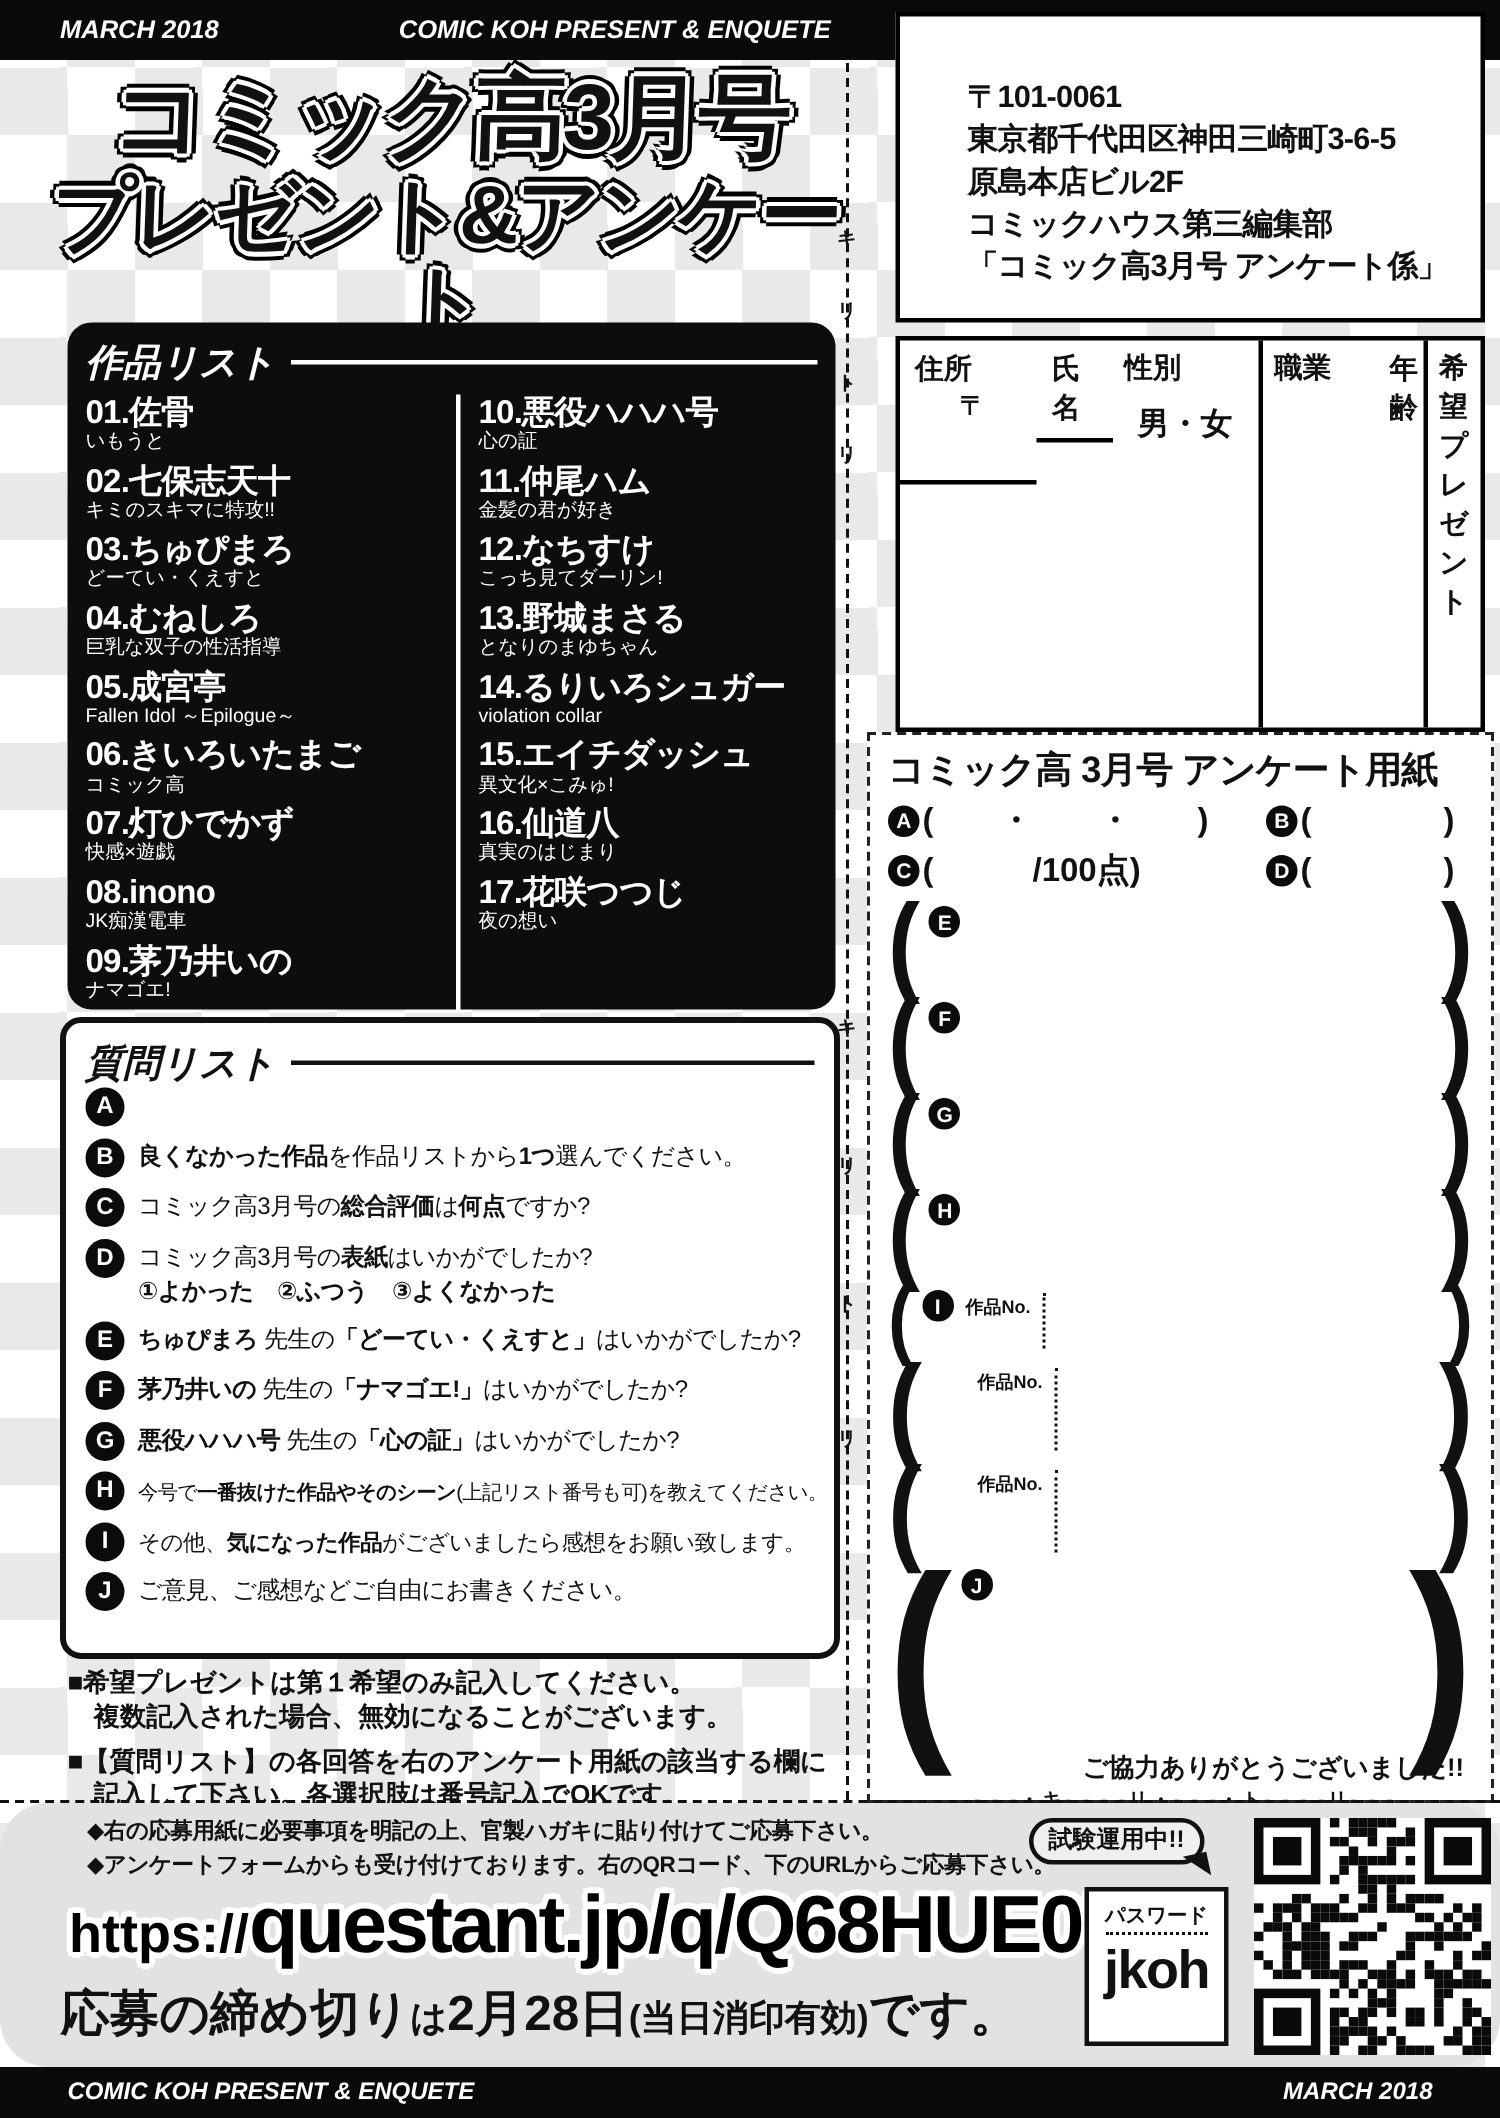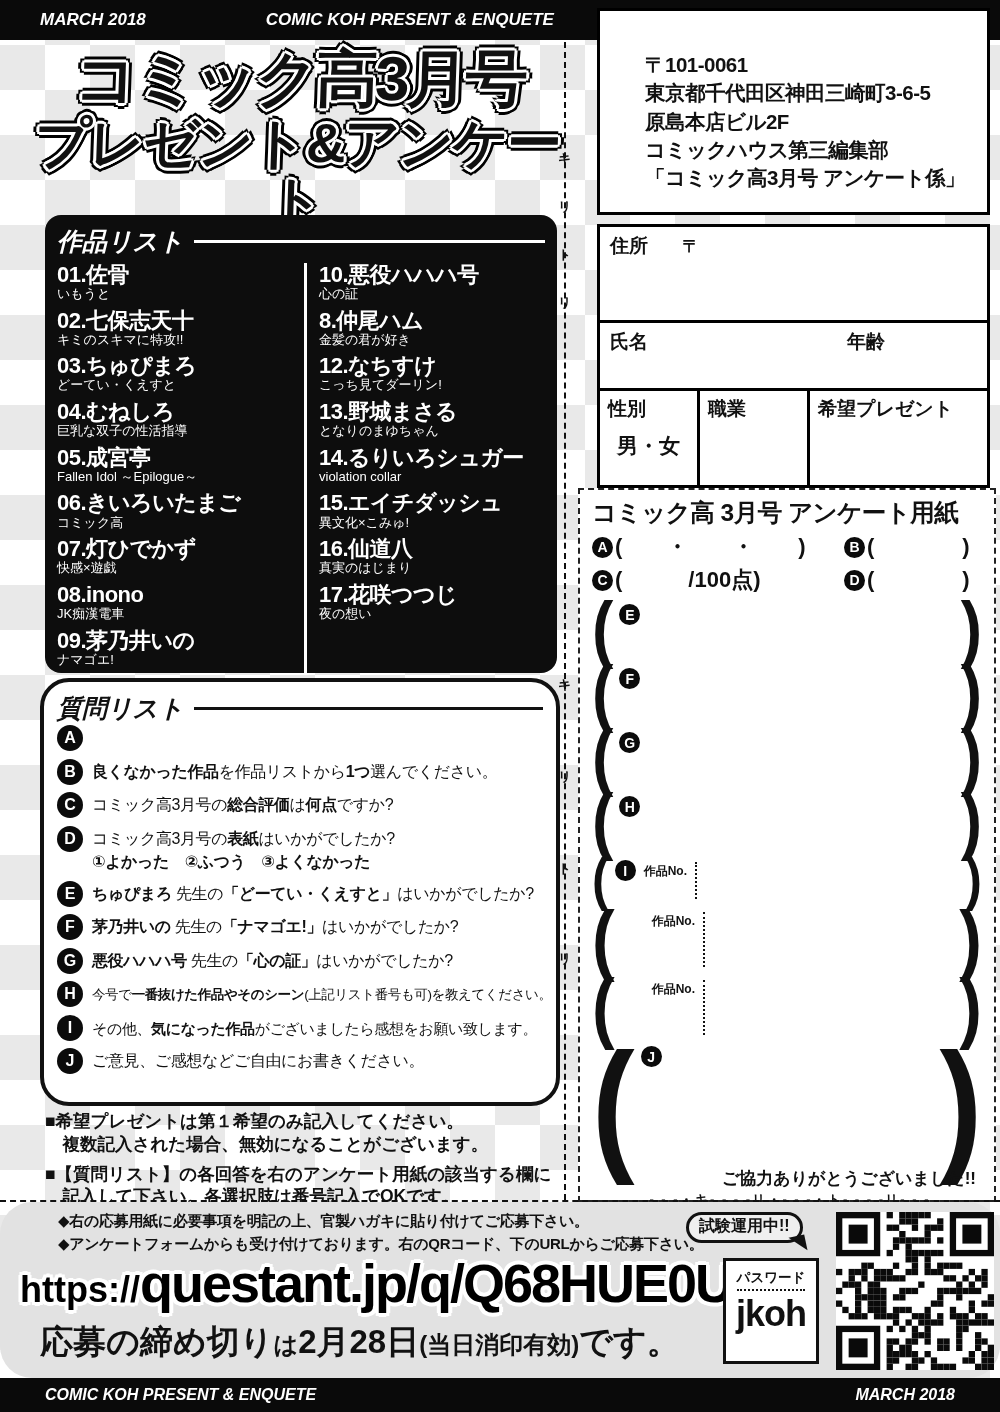--- a/index.html
+++ b/index.html
@@ -27,44 +27,44 @@
   .panel-head{display:flex;align-items:center;font-style:italic;font-weight:bold;font-size:25px;}
   .panel-head::after{content:'';flex:1;border-top:3px solid currentColor;margin-left:10px;}
   .works-cols{display:flex;margin-top:5px;}
   .col-l{width:247px;}
   .col-r{flex:1;border-left:3px solid #fff;padding-left:12px;}
   .work-item{margin-bottom:7px;}
   .work-main{font-size:22px;font-weight:bold;line-height:1.05;letter-spacing:-0.5px;}
   .work-sub{font-size:13px;line-height:1.2;}
   
   .questions{position:absolute;left:40px;top:678px;width:520px;height:428px;background:#fff;
-    border:4px solid #111;border-radius:29px;box-sizing:border-box;padding:10px 13px;}
+    border:4px solid #111;border-radius:14px;box-sizing:border-box;padding:10px 13px;}
   .q-row{display:flex;align-items:flex-start;margin-bottom:7.5px;}
   .q-badge{width:26px;height:26px;border-radius:50%;background:#0b0b0b;color:#fff;display:flex;
     align-items:center;justify-content:center;font-weight:bold;font-size:16px;flex:none;margin-right:9px;}
   .q-text{font-size:16px;line-height:1.3;letter-spacing:-0.4px;white-space:nowrap;padding-top:3px;}
   .q-text.sm{font-size:13.5px;padding-top:5px;}
   .q-text.md{font-size:15px;padding-top:4px;}
   .bd{font-weight:bold;}
   .q-line2{font-weight:bold;margin-top:3px;font-size:16px;}
   
   .notes{position:absolute;left:45px;top:1110px;width:520px;}
   .note{font-size:17.5px;font-weight:bold;line-height:1.3;margin-bottom:7px;}
   
   .addr{position:absolute;left:597px;top:8px;width:393px;height:207px;background:#fff;
     border:3px solid #000;box-sizing:border-box;padding:40px 0 0 45px;}
   .addr-line{font-size:20.5px;font-weight:bold;line-height:1.38;letter-spacing:-0.5px;}
   
   .form{position:absolute;left:597px;top:224px;width:393px;height:264px;background:#fff;
-    border:3px solid #000;box-sizing:border-box;display:flex;flex-direction:column;}
+    border:3px solid #000;box-sizing:border-box;display:flex;flex-direction:row;}
   .f-label{font-size:19px;font-weight:bold;}
   .f-row1{height:96px;border-bottom:3px solid #000;padding:6px 10px;box-sizing:border-box;}
   .f-row1 .mark{margin-left:30px;font-size:17px;font-weight:bold;}
   .f-row2{height:68px;border-bottom:3px solid #000;position:relative;padding:6px 10px;box-sizing:border-box;}
-  .f-age{position:absolute;left:235px;top:6px;margin-left:12px;}
+  .f-age{position:absolute;left:235px;top:6px;}
   .f-row3{flex:1;display:flex;}
   .f-cell{padding:5px 8px;box-sizing:border-box;}
   .f-sex{width:100px;border-right:3px solid #000;}
   .f-job{width:110px;border-right:3px solid #000;}
   .f-present{flex:1;}
   .sex-val{font-size:21px;font-weight:bold;margin-top:10px;text-align:center;}
   
   .survey{position:absolute;left:578px;top:488px;width:418px;height:714px;border:2px dashed #222;
     background:#fff;box-sizing:border-box;padding:6px 12px 0;}
   .s-title{font-size:24.5px;font-weight:bold;letter-spacing:-0.5px;white-space:nowrap;}
@@ -89,21 +89,21 @@
   .kiri-char{position:absolute;left:-8px;font-size:13px;font-weight:bold;}
   .kiri-h{position:absolute;left:0;top:1200px;width:1000px;border-top:2px dashed #111;}
   .kiri-h-text{position:absolute;left:580px;top:1191px;width:420px;text-align:center;
     font-size:13px;font-weight:bold;letter-spacing:2px;}
   
   .bottomband{position:absolute;left:0;top:1202px;width:1000px;height:176px;background:#e2e2e2;border-radius:32px;}
   .bullets{position:absolute;left:58px;top:8px;}
   .bullet-line{font-size:15px;font-weight:bold;line-height:1.5;letter-spacing:-0.3px;white-space:nowrap;}
   .url{position:absolute;left:20px;top:50px;width:690px;text-align:center;font-weight:900;white-space:nowrap;
     color:#000;text-shadow:-3px -3px 0 #fff,3px -3px 0 #fff,-3px 3px 0 #fff,3px 3px 0 #fff,0 4px 0 #fff,0 -4px 0 #fff,4px 0 0 #fff,-4px 0 0 #fff;}
-  .url-pre{font-size:36px;}
+  .url-pre{font-size:36px;margin-left:26px;}
   .url-main{font-size:54px;letter-spacing:-2px;}
   .deadline{position:absolute;left:20px;top:118px;width:680px;text-align:center;font-weight:bold;white-space:nowrap;}
   .dl-big{font-size:33px;}
   .dl-sm{font-size:24px;}
   .trial{position:absolute;left:686px;top:1212px;border:3px solid #111;border-radius:16px;
     padding:1px 10px 3px;font-size:16px;font-weight:bold;background:#efefef;}
   .trial::after{content:'';position:absolute;right:-6px;bottom:-12px;width:0;height:0;
     border-left:16px solid transparent;border-top:16px solid #111;transform:rotate(-12deg);}
   .pw{position:absolute;left:723px;top:1258px;width:96px;height:106px;background:#fff;border:3px solid #111;
     text-align:center;padding-top:7px;box-sizing:border-box;}
@@ -166,21 +166,21 @@
             <div class="work-main">09.茅乃井いの</div>
             <div class="work-sub">ナマゴエ!</div>
           </div>
         </div>
       <div class="col-r">
           <div class="work-item">
             <div class="work-main">10.悪役ハハハ号</div>
             <div class="work-sub">心の証</div>
           </div>
           <div class="work-item">
-            <div class="work-main">8.仲尾ハム</div>
+            <div class="work-main">11.仲尾ハム</div>
             <div class="work-sub">金髪の君が好き</div>
           </div>
           <div class="work-item">
             <div class="work-main">12.なちすけ</div>
             <div class="work-sub">こっち見てダーリン!</div>
           </div>
           <div class="work-item">
             <div class="work-main">13.野城まさる</div>
             <div class="work-sub">となりのまゆちゃん</div>
           </div>

